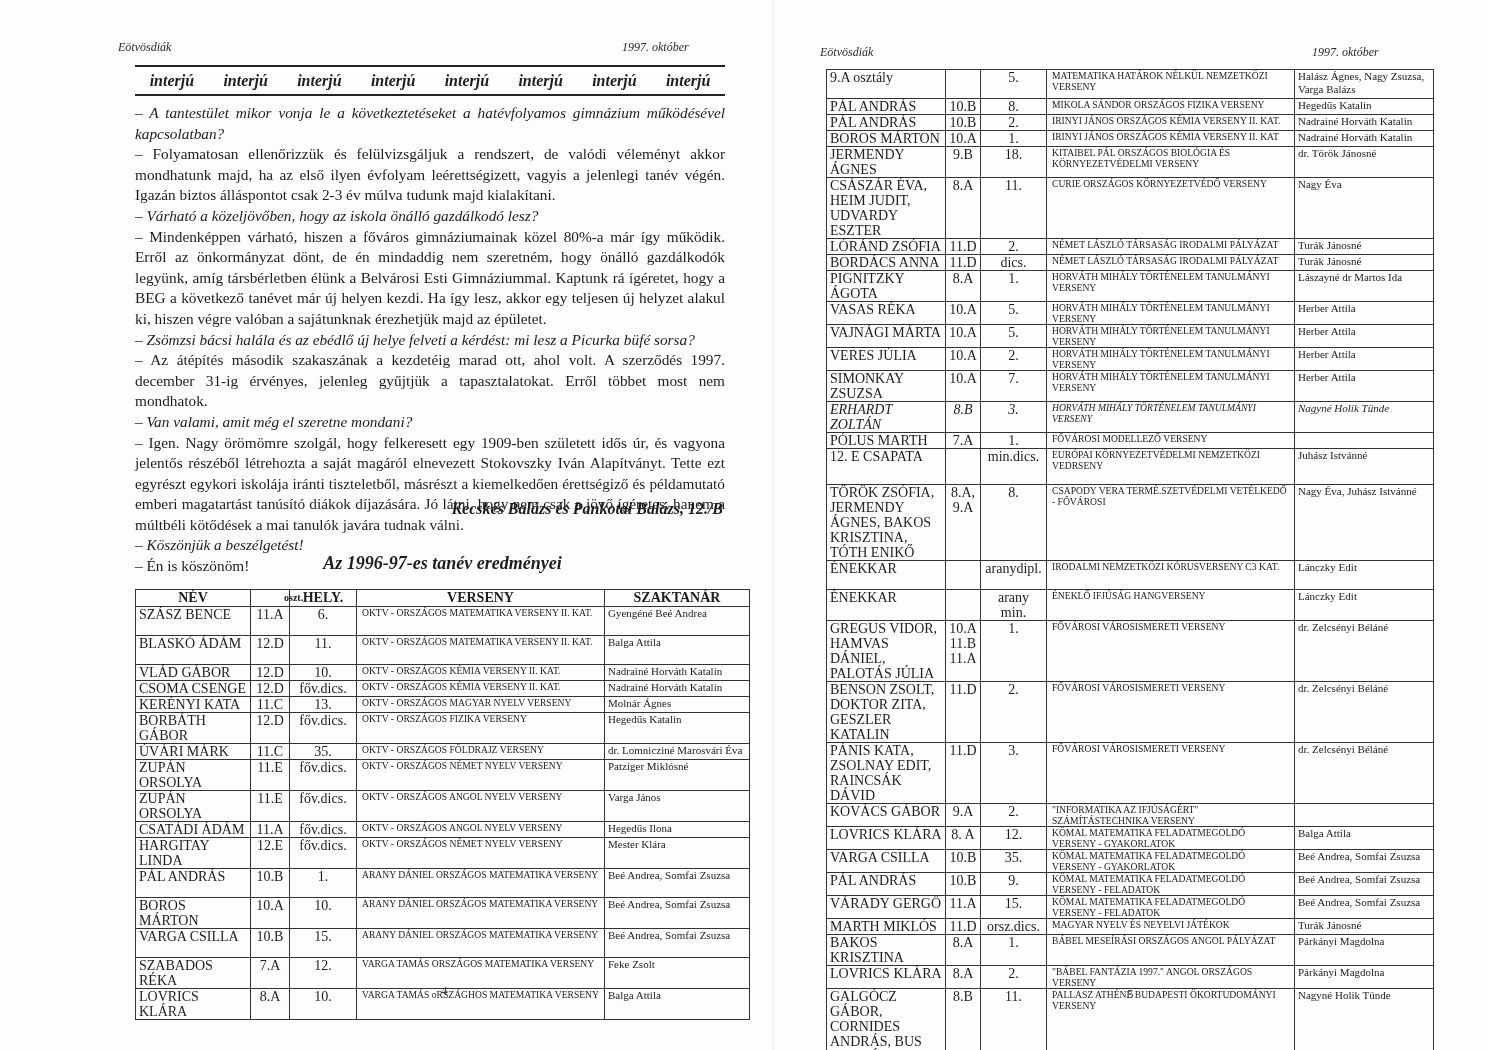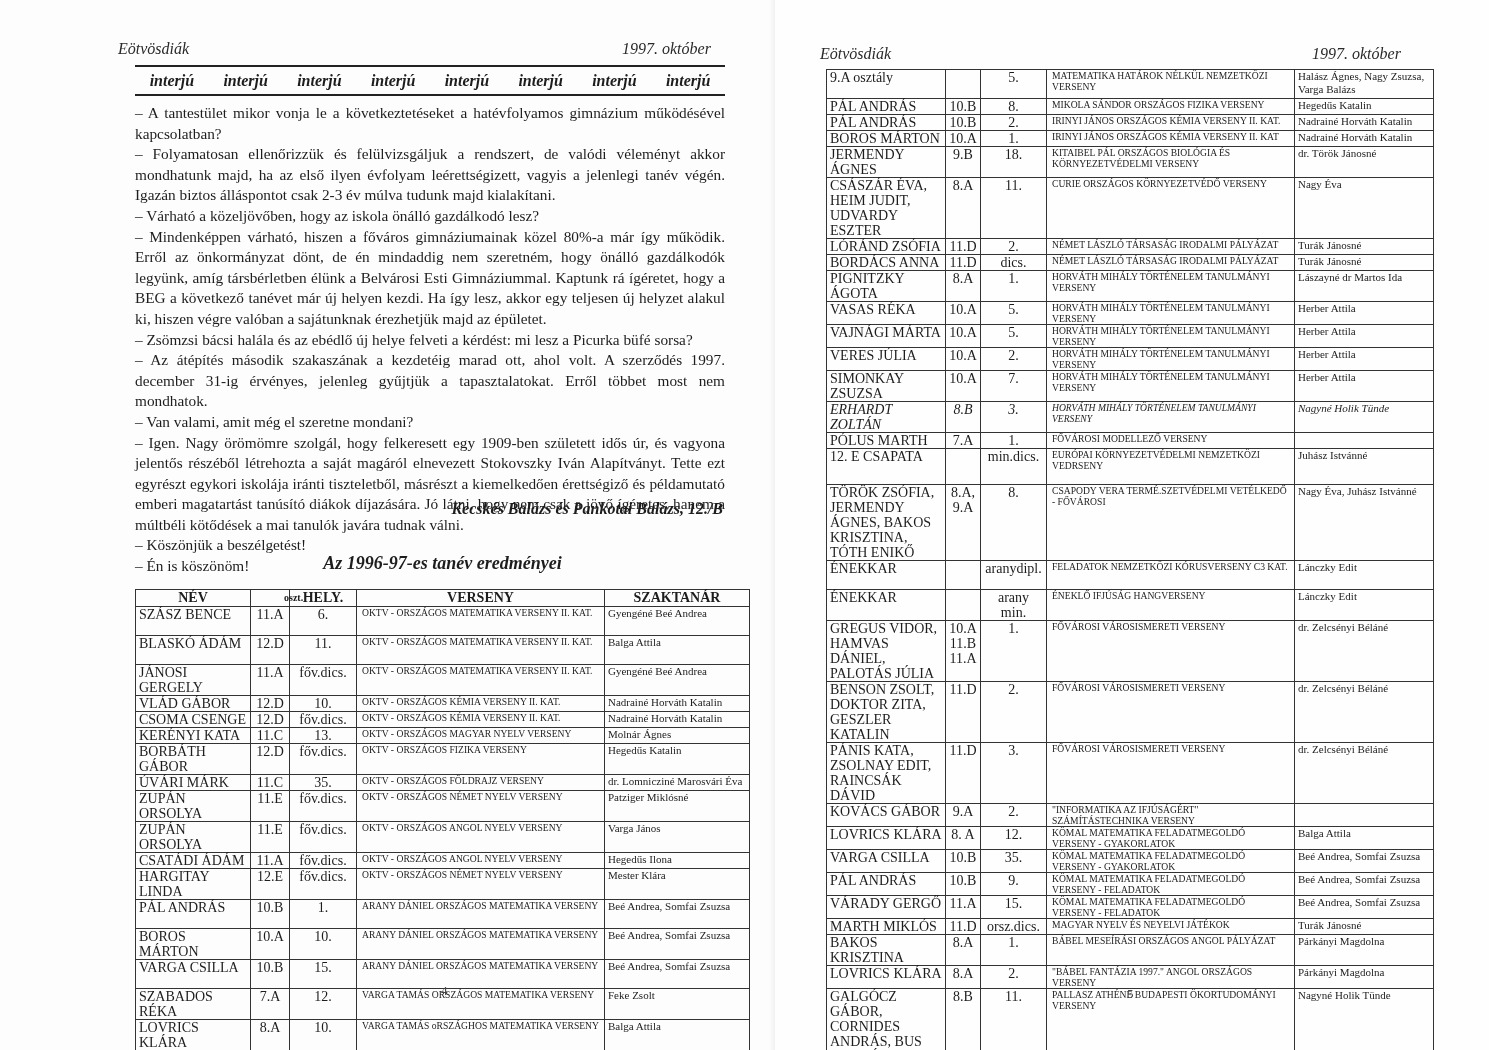--- a/index.html
+++ b/index.html
@@ -3,28 +3,28 @@
 <meta charset="utf-8">
 <style>
   html, body { margin:0; padding:0; }
   body { width:1489px; height:1050px; background:#fefefe; position:relative; overflow:hidden;
          font-family:"Liberation Serif", "DejaVu Serif", serif; color:#1d1d1d; }
   .page { position:absolute; top:0; height:1050px; }
   #page-left { left:0; width:775px; background:#fdfdfd; }
   #page-right { left:775px; width:714px; background:#fefefe; }
   .gutter { position:absolute; left:770px; top:0; width:10px; height:1050px;
             background:linear-gradient(to right,#fbfbfb,#f1f1f1 50%,#fbfbfb); }
-  .running { position:absolute; font-style:italic; font-size:16px; color:#2a2a2a; }
+  .running { position:absolute; font-style:italic; font-size:12px; color:#2a2a2a; }
   .interview-bar { position:absolute; left:135px; top:65px; width:590px; height:27px;
                    border-top:2px solid #222; border-bottom:2px solid #222; display:flex;
                    justify-content:space-around; align-items:center; }
   .interview-bar span { font-style:italic; font-weight:bold; font-size:16px; }
   .article { position:absolute; left:135px; top:103px; width:590px; font-size:15.3px; line-height:20.6px; text-align:justify; }
   .article p { margin:0; }
-  .article .q { }
+  .article .q { font-style:italic; }
   .signature { position:absolute; right:52px; top:500px; font-style:italic; font-weight:bold; font-size:16px; }
   .section-title { position:absolute; left:135px; width:615px; top:553px; text-align:center; font-style:italic; font-weight:bold; font-size:18px; }
   .page-num { position:absolute; font-size:13px; color:#444; }
   table.res { position:absolute; border-collapse:collapse; table-layout:fixed; }
   table.res td, table.res th { border:1px solid #333; vertical-align:top; padding:0 3px; }
   table.res .name { font-size:14px; line-height:15px; text-transform:none; }
   table.res .cls { font-size:14px; line-height:15px; text-align:center; }
   table.res .place { font-size:14px; line-height:15px; text-align:center; }
   table.res .comp { font-size:9.6px; line-height:11px; padding-left:5px; }
   table.res .teacher { font-size:11px; line-height:13px; }
@@ -93,27 +93,20 @@
           <td class="comp">OKTV - ORSZÁGOS MATEMATIKA VERSENY II. KAT.</td>
           <td class="teacher">Gyengéné Beé Andrea</td>
         </tr>
         <tr style="height: 29px;">
           <td class="name">BLASKÓ ÁDÁM</td>
           <td class="cls">12.D</td>
           <td class="place">11.</td>
           <td class="comp">OKTV - ORSZÁGOS MATEMATIKA VERSENY II. KAT.</td>
           <td class="teacher">Balga Attila</td>
         </tr>
-        <tr style="height: 29px;">
-          <td class="name">JÁNOSI GERGELY</td>
-          <td class="cls">11.A</td>
-          <td class="place">főv.dics.</td>
-          <td class="comp">OKTV - ORSZÁGOS MATEMATIKA VERSENY II. KAT.</td>
-          <td class="teacher">Gyengéné Beé Andrea</td>
-        </tr>
         <tr style="height: 15px;">
           <td class="name">VLÁD GÁBOR</td>
           <td class="cls">12.D</td>
           <td class="place">10.</td>
           <td class="comp">OKTV - ORSZÁGOS KÉMIA VERSENY II. KAT.</td>
           <td class="teacher">Nadrainé Horváth Katalin</td>
         </tr>
         <tr style="height: 15px;">
           <td class="name">CSOMA CSENGE</td>
           <td class="cls">12.D</td>
@@ -342,21 +335,21 @@
           <td class="name">TÖRÖK ZSÓFIA, JERMENDY ÁGNES, BAKOS KRISZTINA, TÓTH ENIKŐ</td>
           <td class="cls">8.A, 9.A</td>
           <td class="place">8.</td>
           <td class="comp">CSAPODY VERA TERMÉ.SZETVÉDELMI VETÉLKEDŐ - FŐVÁROSI</td>
           <td class="teacher">Nagy Éva, Juhász Istvánné</td>
         </tr>
         <tr style="height: 29px;">
           <td class="name">ÉNEKKAR</td>
           <td class="cls"></td>
           <td class="place">aranydipl.</td>
-          <td class="comp">FELADATOK NEMZETKÖZI KÓRUSVERSENY C3 KAT.</td>
+          <td class="comp">IRODALMI NEMZETKÖZI KÓRUSVERSENY C3 KAT.</td>
           <td class="teacher">Lánczky Edit</td>
         </tr>
         <tr style="height: 15px;">
           <td class="name">ÉNEKKAR</td>
           <td class="cls"></td>
           <td class="place">arany min.</td>
           <td class="comp">ÉNEKLŐ IFJÚSÁG HANGVERSENY</td>
           <td class="teacher">Lánczky Edit</td>
         </tr>
         <tr style="height: 44px;">

